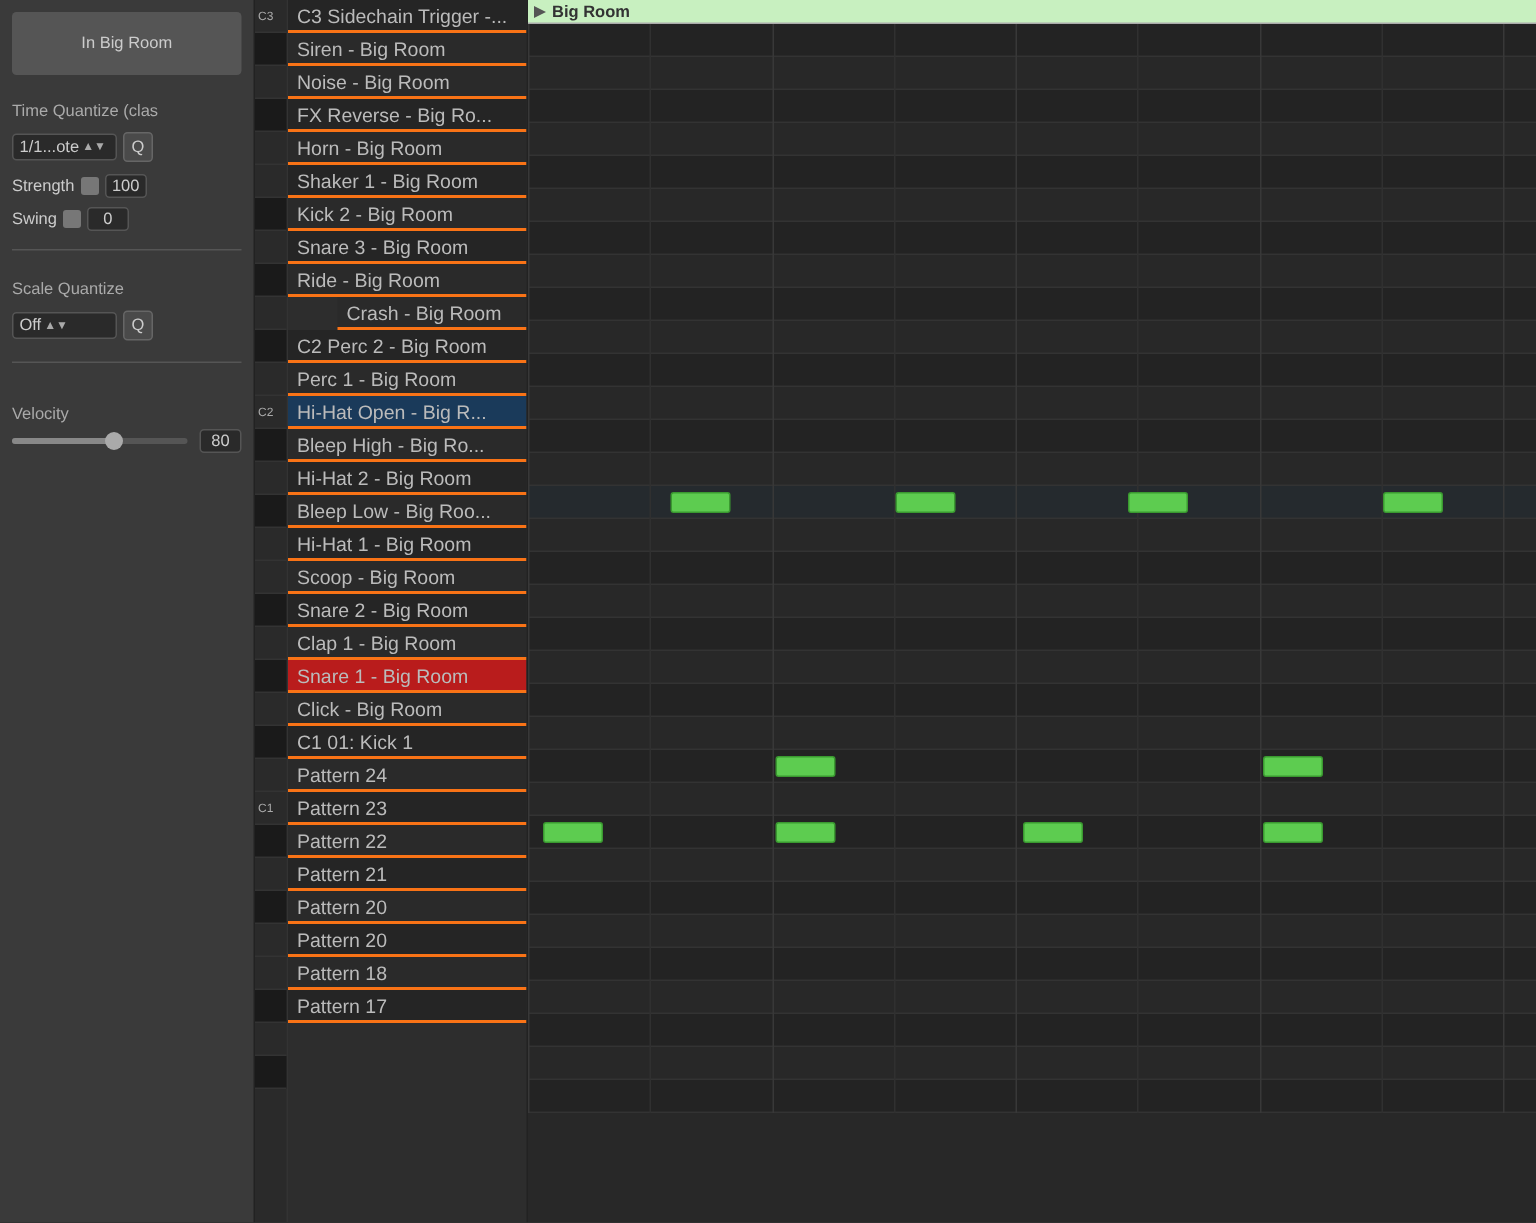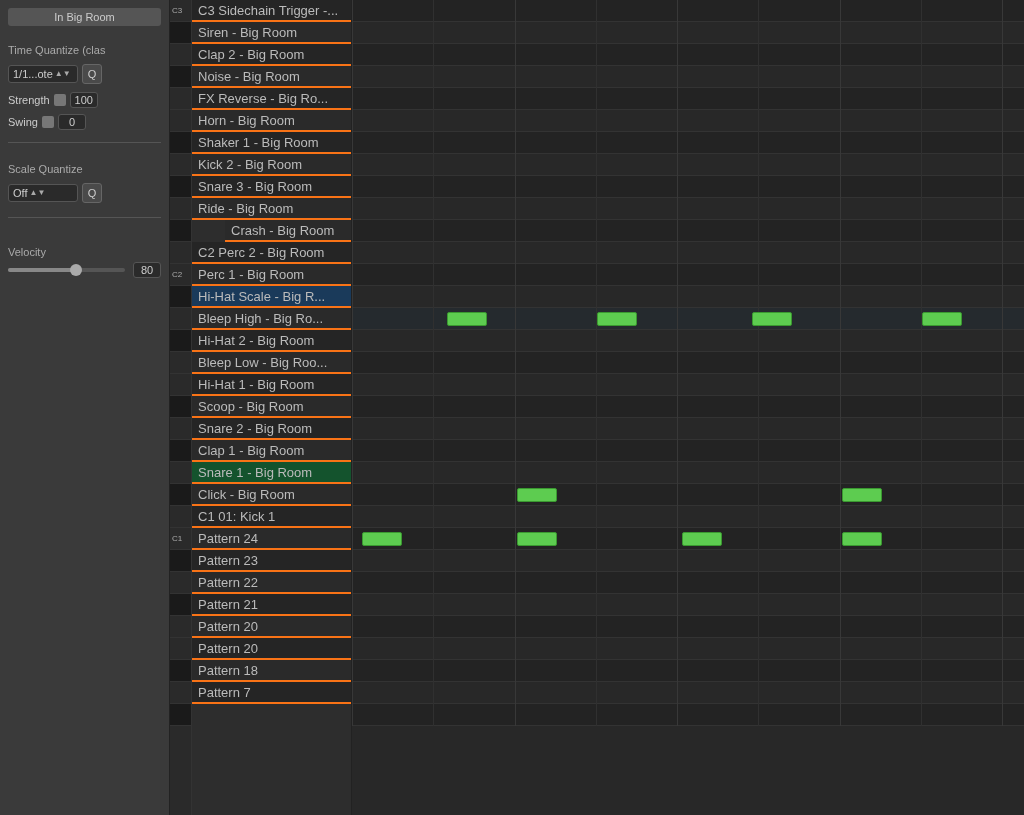--- a/index.html
+++ b/index.html
@@ -23,21 +23,21 @@
       display: flex;
       flex-direction: column;
       padding: 8px;
       gap: 6px;
       border-right: 1px solid #222;
     }
 
     .header-bar {
       background: #555;
       border-radius: 3px;
-      padding: 3px 8px;
+      padding: 15px 8px;
       text-align: center;
       font-size: 11px;
       color: #ccc;
       margin-bottom: 4px;
     }
 
     .section-label {
       font-size: 11px;
       color: #aaa;
       margin-top: 8px;
@@ -366,53 +366,56 @@
       <div class="piano-key white"></div>
       <div class="piano-key white"></div>
       <div class="piano-key black" style="background: rgb(26, 26, 26);"></div>
       <div class="piano-key white"></div>
       <div class="piano-key black" style="background: rgb(26, 26, 26);"></div>
     </div>
 
   <div class="track-names" id="track-names-col">
       <div class="track-name-row" style="background: rgb(37, 37, 37);">C3 Sidechain Trigger -...</div>
       <div class="track-name-row" style="background: rgb(42, 42, 42);">Siren - Big Room</div>
-      <div class="track-name-row" style="background: rgb(37, 37, 37);">Clap 2 - Big Room</div>
       <div class="track-name-row" style="background: rgb(42, 42, 42);">Noise - Big Room</div>
       <div class="track-name-row" style="background: rgb(37, 37, 37);">FX Reverse - Big Ro...</div>
       <div class="track-name-row" style="background: rgb(42, 42, 42);">Horn - Big Room</div>
       <div class="track-name-row" style="background: rgb(37, 37, 37);">Shaker 1 - Big Room</div>
       <div class="track-name-row" style="background: rgb(42, 42, 42);">Kick 2 - Big Room</div>
       <div class="track-name-row" style="background: rgb(37, 37, 37);">Snare 3 - Big Room</div>
       <div class="track-name-row" style="background: rgb(42, 42, 42);">Ride - Big Room</div>
       <div class="track-name-row" style="background: rgb(42, 42, 42); margin-left: 33px;">Crash - Big Room</div>
       <div class="track-name-row" style="background: rgb(37, 37, 37);">C2 Perc 2 - Big Room</div>
       <div class="track-name-row" style="background: rgb(42, 42, 42);">Perc 1 - Big Room</div>
-      <div class="track-name-row highlighted" style="background: rgb(26, 58, 90);">Hi-Hat Scale - Big R...</div>
+      <div class="track-name-row highlighted" style="background: rgb(26, 58, 90);">Hi-Hat Open - Big R...</div>
       <div class="track-name-row" style="background: rgb(42, 42, 42);">Bleep High - Big Ro...</div>
       <div class="track-name-row" style="background: rgb(37, 37, 37);">Hi-Hat 2 - Big Room</div>
       <div class="track-name-row" style="background: rgb(42, 42, 42);">Bleep Low - Big Roo...</div>
       <div class="track-name-row" style="background: rgb(37, 37, 37);">Hi-Hat 1 - Big Room</div>
       <div class="track-name-row" style="background: rgb(42, 42, 42);">Scoop - Big Room</div>
       <div class="track-name-row" style="background: rgb(37, 37, 37);">Snare 2 - Big Room</div>
       <div class="track-name-row" style="background: rgb(42, 42, 42);">Clap 1 - Big Room</div>
-      <div class="track-name-row" style="background: #14532d;">Snare 1 - Big Room</div>
+      <div class="track-name-row" style="background: #b91c1c;">Snare 1 - Big Room</div>
       <div class="track-name-row" style="background: rgb(42, 42, 42);">Click - Big Room</div>
       <div class="track-name-row" style="background: rgb(37, 37, 37);">C1 01: Kick 1</div>
       <div class="track-name-row" style="background: rgb(42, 42, 42);">Pattern 24</div>
       <div class="track-name-row" style="background: rgb(37, 37, 37);">Pattern 23</div>
       <div class="track-name-row" style="background: rgb(42, 42, 42);">Pattern 22</div>
       <div class="track-name-row" style="background: rgb(37, 37, 37);">Pattern 21</div>
       <div class="track-name-row" style="background: rgb(42, 42, 42);">Pattern 20</div>
       <div class="track-name-row" style="background: rgb(37, 37, 37);">Pattern 20</div>
       <div class="track-name-row" style="background: rgb(42, 42, 42);">Pattern 18</div>
-      <div class="track-name-row" style="background: rgb(37, 37, 37);">Pattern 7</div>
+      <div class="track-name-row" style="background: rgb(37, 37, 37);">Pattern 17</div>
     </div>
 
   <div class="piano-roll-grid">
+    <div class="grid-header">
+      <span class="play-button-icon"></span>
+      <span>Big Room</span>
+    </div>
     <div class="grid-body" id="grid-body">
         <div class="grid-row dark" style="background: rgb(35, 35, 35);">
           <div style="position: absolute; top: 0px; left: 0px; width: 1px; height: 22px; background: rgb(56, 56, 56);"></div>
           <div style="position: absolute; top: 0px; left: 81.25px; width: 1px; height: 22px; background: rgb(48, 48, 48);"></div>
           <div style="position: absolute; top: 0px; left: 162.5px; width: 1px; height: 22px; background: rgb(56, 56, 56);"></div>
           <div style="position: absolute; top: 0px; left: 243.75px; width: 1px; height: 22px; background: rgb(48, 48, 48);"></div>
           <div style="position: absolute; top: 0px; left: 325px; width: 1px; height: 22px; background: rgb(56, 56, 56);"></div>
           <div style="position: absolute; top: 0px; left: 406.25px; width: 1px; height: 22px; background: rgb(48, 48, 48);"></div>
           <div style="position: absolute; top: 0px; left: 487.5px; width: 1px; height: 22px; background: rgb(56, 56, 56);"></div>
           <div style="position: absolute; top: 0px; left: 568.75px; width: 1px; height: 22px; background: rgb(48, 48, 48);"></div>

